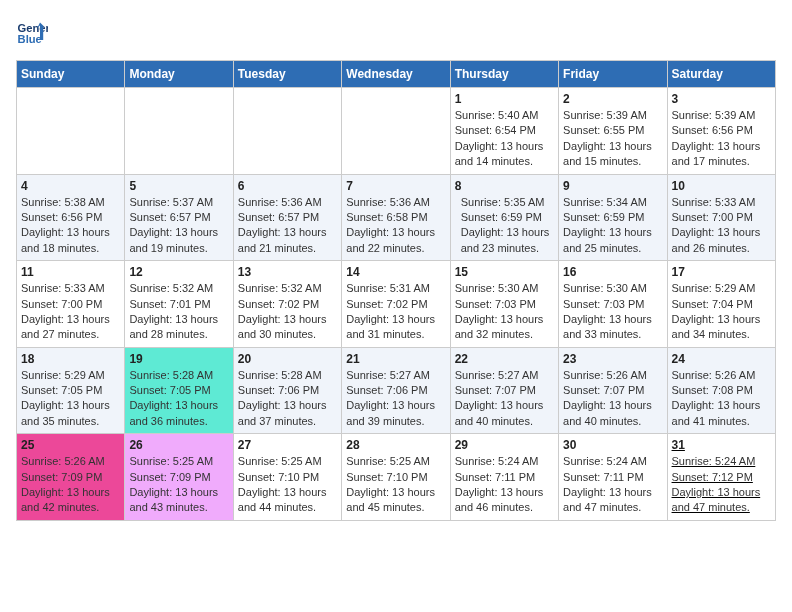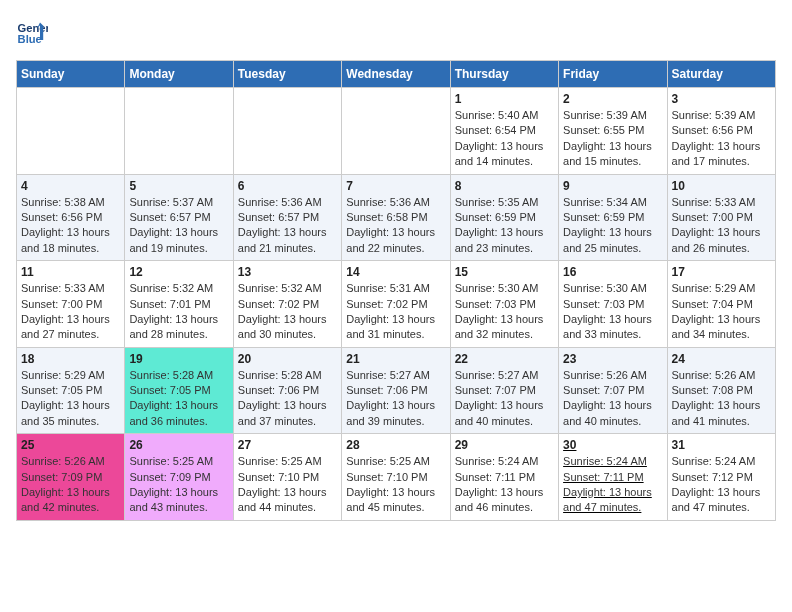--- a/index.html
+++ b/index.html
@@ -164,21 +164,21 @@
         </td>
         <td style="background-color: rgb(240, 244, 250);">
           <div class="day-number">7</div>
           <div class="day-info" style="white-space: pre-line;">Sunrise: 5:36 AM
 Sunset: 6:58 PM
 Daylight: 13 hours
 and 22 minutes.</div>
         </td>
         <td style="background-color: rgb(240, 244, 250);">
           <div class="day-number">8</div>
-          <div class="day-info" style="white-space: pre-line;">Sunrise: 5:35 AM
+          <div class="day-info" style="white-space: pre-line; margin-left: 6px;">Sunrise: 5:35 AM
 Sunset: 6:59 PM
 Daylight: 13 hours
 and 23 minutes.</div>
         </td>
         <td style="background-color: rgb(240, 244, 250);">
           <div class="day-number">9</div>
           <div class="day-info" style="white-space: pre-line;">Sunrise: 5:34 AM
 Sunset: 6:59 PM
 Daylight: 13 hours
 and 25 minutes.</div>
@@ -322,28 +322,28 @@
 Daylight: 13 hours
 and 45 minutes.</div>
         </td>
         <td style="background-color: rgb(255, 255, 255);">
           <div class="day-number">29</div>
           <div class="day-info" style="white-space: pre-line;">Sunrise: 5:24 AM
 Sunset: 7:11 PM
 Daylight: 13 hours
 and 46 minutes.</div>
         </td>
-        <td style="background-color: rgb(255, 255, 255); text-decoration: underline;">
+        <td style="background-color: rgb(255, 255, 255);">
           <div class="day-number">30</div>
           <div class="day-info" style="white-space: pre-line;">Sunrise: 5:24 AM
 Sunset: 7:11 PM
 Daylight: 13 hours
 and 47 minutes.</div>
         </td>
-        <td style="background-color: rgb(255, 255, 255);">
+        <td style="background-color: rgb(255, 255, 255); text-decoration: underline;">
           <div class="day-number">31</div>
           <div class="day-info" style="white-space: pre-line;">Sunrise: 5:24 AM
 Sunset: 7:12 PM
 Daylight: 13 hours
 and 47 minutes.</div>
         </td>
       </tr>
     </tbody>
 </table>
 

